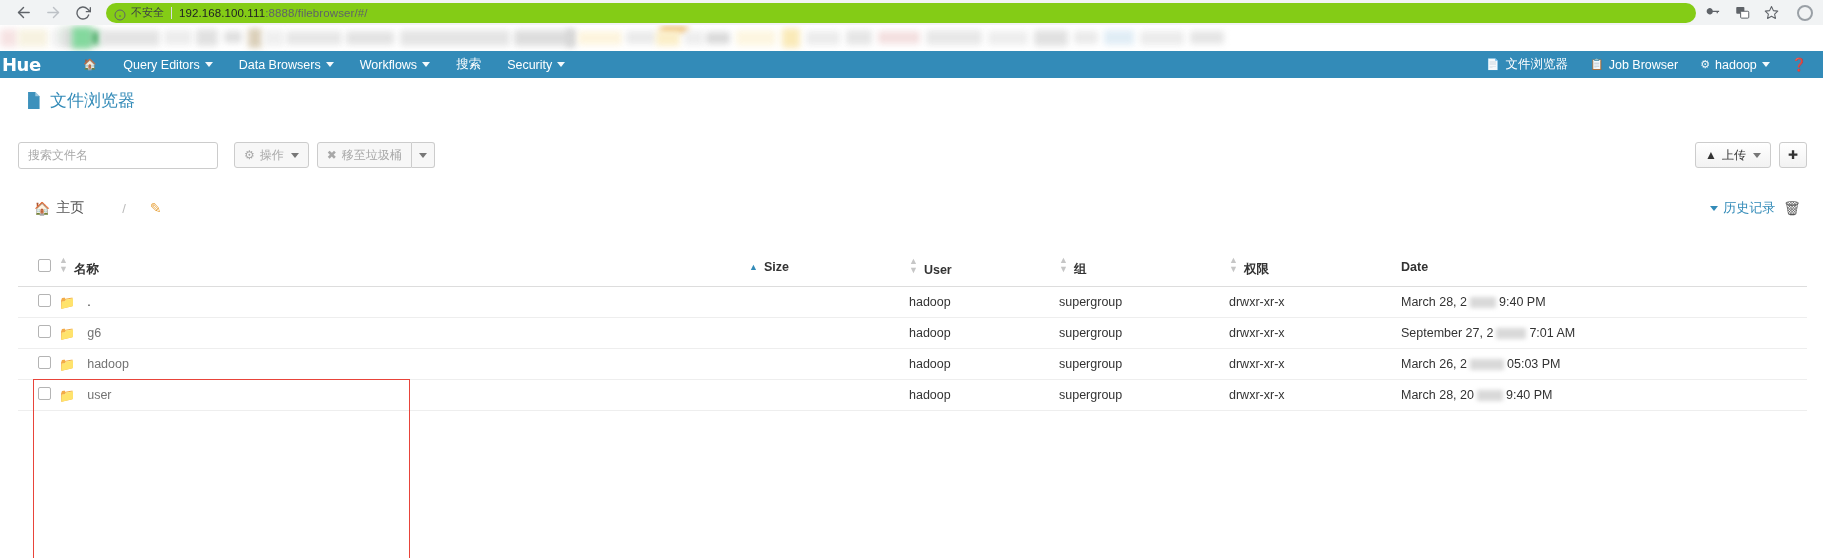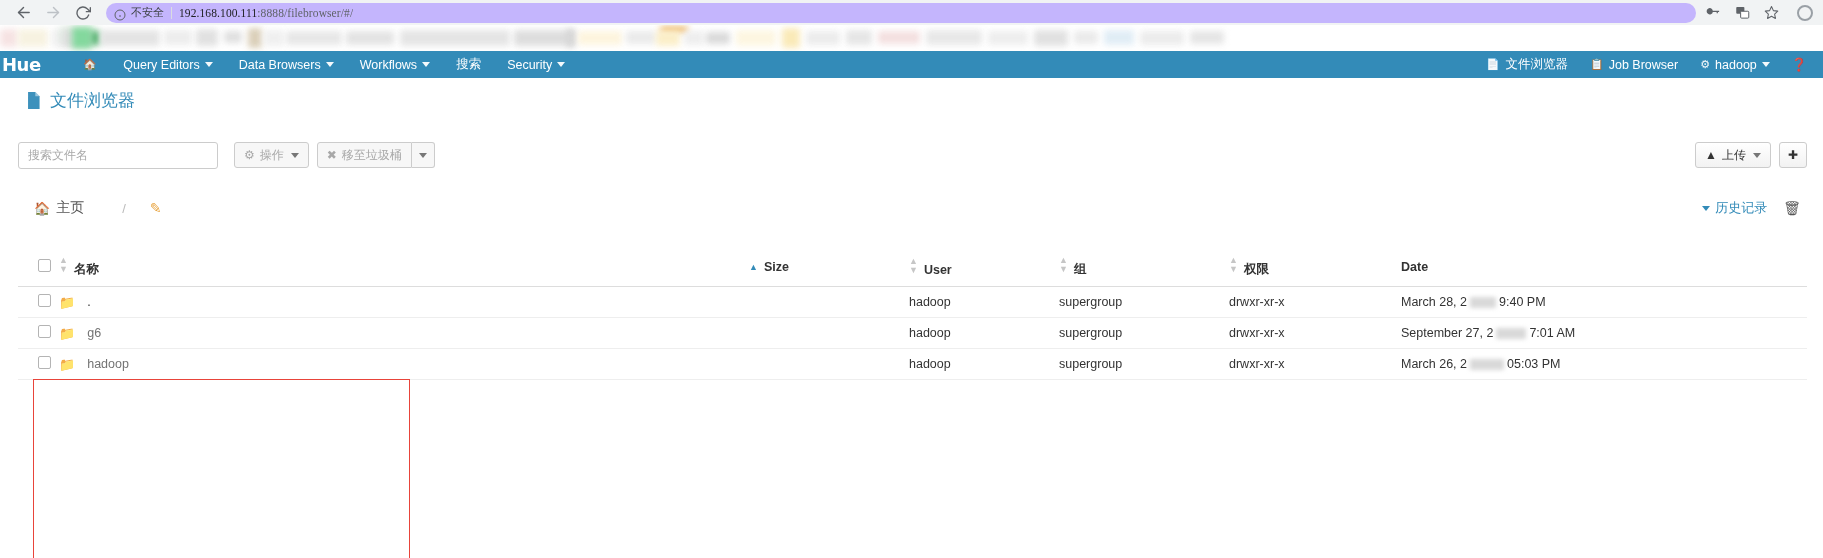--- a/index.html
+++ b/index.html
@@ -24,29 +24,28 @@
     display: flex; align-items: center; justify-content: center;
     color: #5f6368;
     flex: none;
   }
   .nav-btn svg { display: block; }
   .nav-btn.disabled { color: #bdc1c6; }
 
   .omnibox {
     flex: 1;
     height: 20px;
-    background: #c4b5fd;
+    background: #84cc16;
     border-radius: 11px;
     display: flex;
     align-items: center;
     padding: 0 8px;
     margin-left: 6px;
     margin-right: 6px;
     min-width: 0;
-    font-family: Liberation Serif, serif;
   }
   .omni-info {
     width: 12px; height: 12px;
     flex: none;
     margin-right: 5px;
     color: #5f6368;
   }
   .omni-warn {
     font-size: 11px;
     color: #3c4043;
@@ -237,21 +236,21 @@
     color: #555;
     font-size: 14px;
   }
   .crumb-home .hico { color: #555; font-size: 13px; }
   .crumb-slash { color: #bbb; font-size: 13px; margin: 0 24px 0 38px; }
   .pencil { color: #e8a33d; font-size: 14px; }
   .crumb-right {
     margin-left: auto;
     display: flex;
     align-items: center;
-    gap: 16px;
+    gap: 8px;
     padding-right: 6px;
     justify-content: flex-end;
   }
   .hist-link {
     color: #338bb8;
     font-size: 13px;
     display: flex; align-items: center; gap: 5px;
   }
   .caret-bl {
     display: inline-block;
@@ -577,15 +576,24 @@
         </tr>
         <tr>
           <td class="col-chk"><span class="cbx"></span></td>
           <td class="col-name"><span class="folder-ico">📁</span><span class="fname-link">hadoop</span></td>
           <td class="col-size"></td>
           <td class="col-user">hadoop</td>
           <td class="col-group">supergroup</td>
           <td class="col-perm">drwxr-xr-x</td>
           <td class="col-date"><span>March 26, 2</span><span class="redact" style="width:34px;height:11px;margin:0 3px;"></span><span>05:03 PM</span></td>
         </tr>
+        <tr>
+          <td class="col-chk"><span class="cbx"></span></td>
+          <td class="col-name"><span class="folder-ico">📁</span><span class="fname-link">user</span></td>
+          <td class="col-size"></td>
+          <td class="col-user">hadoop</td>
+          <td class="col-group">supergroup</td>
+          <td class="col-perm">drwxr-xr-x</td>
+          <td class="col-date"><span>March 28, 20</span><span class="redact" style="width:26px;height:11px;margin:0 3px;"></span><span>9:40 PM</span></td>
+        </tr>
       </tbody>
   </table>
 </div>
 
 </body></html>

